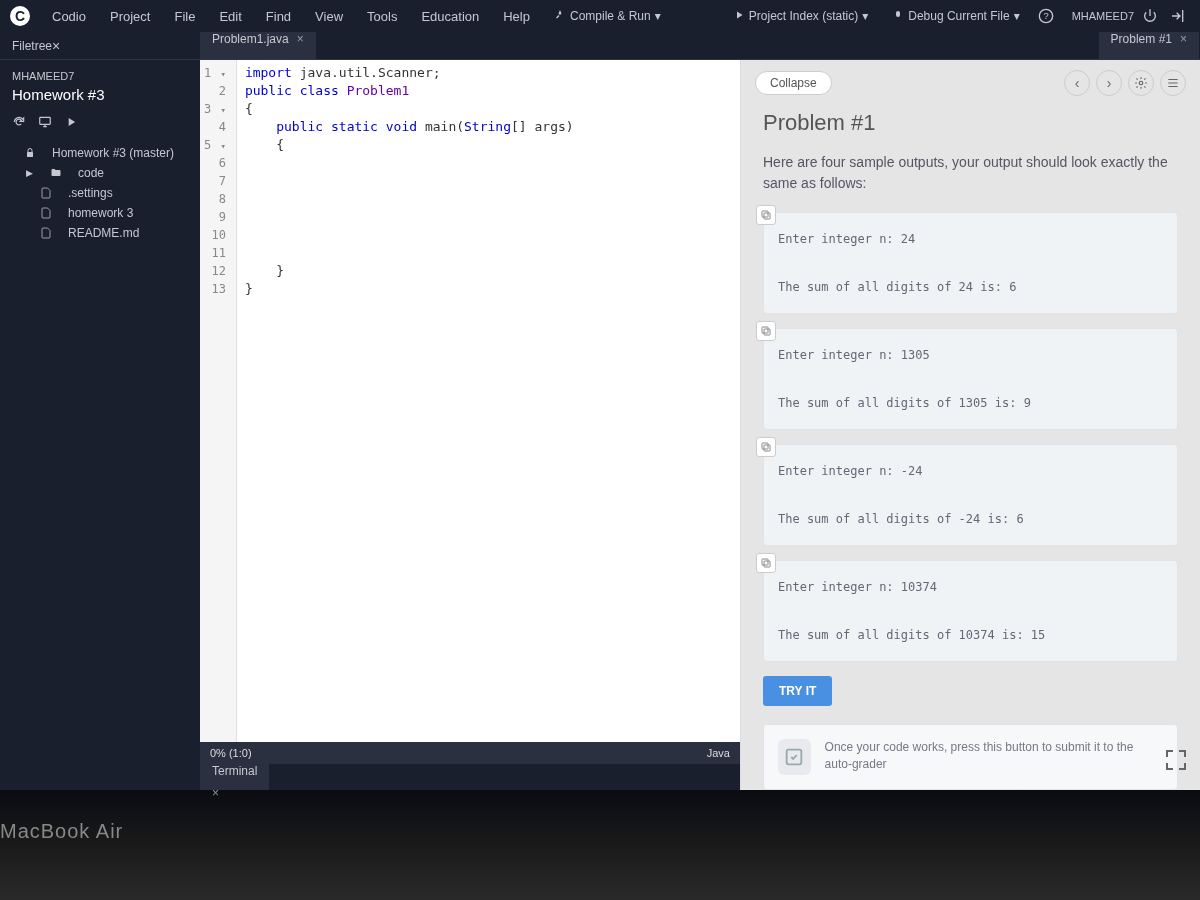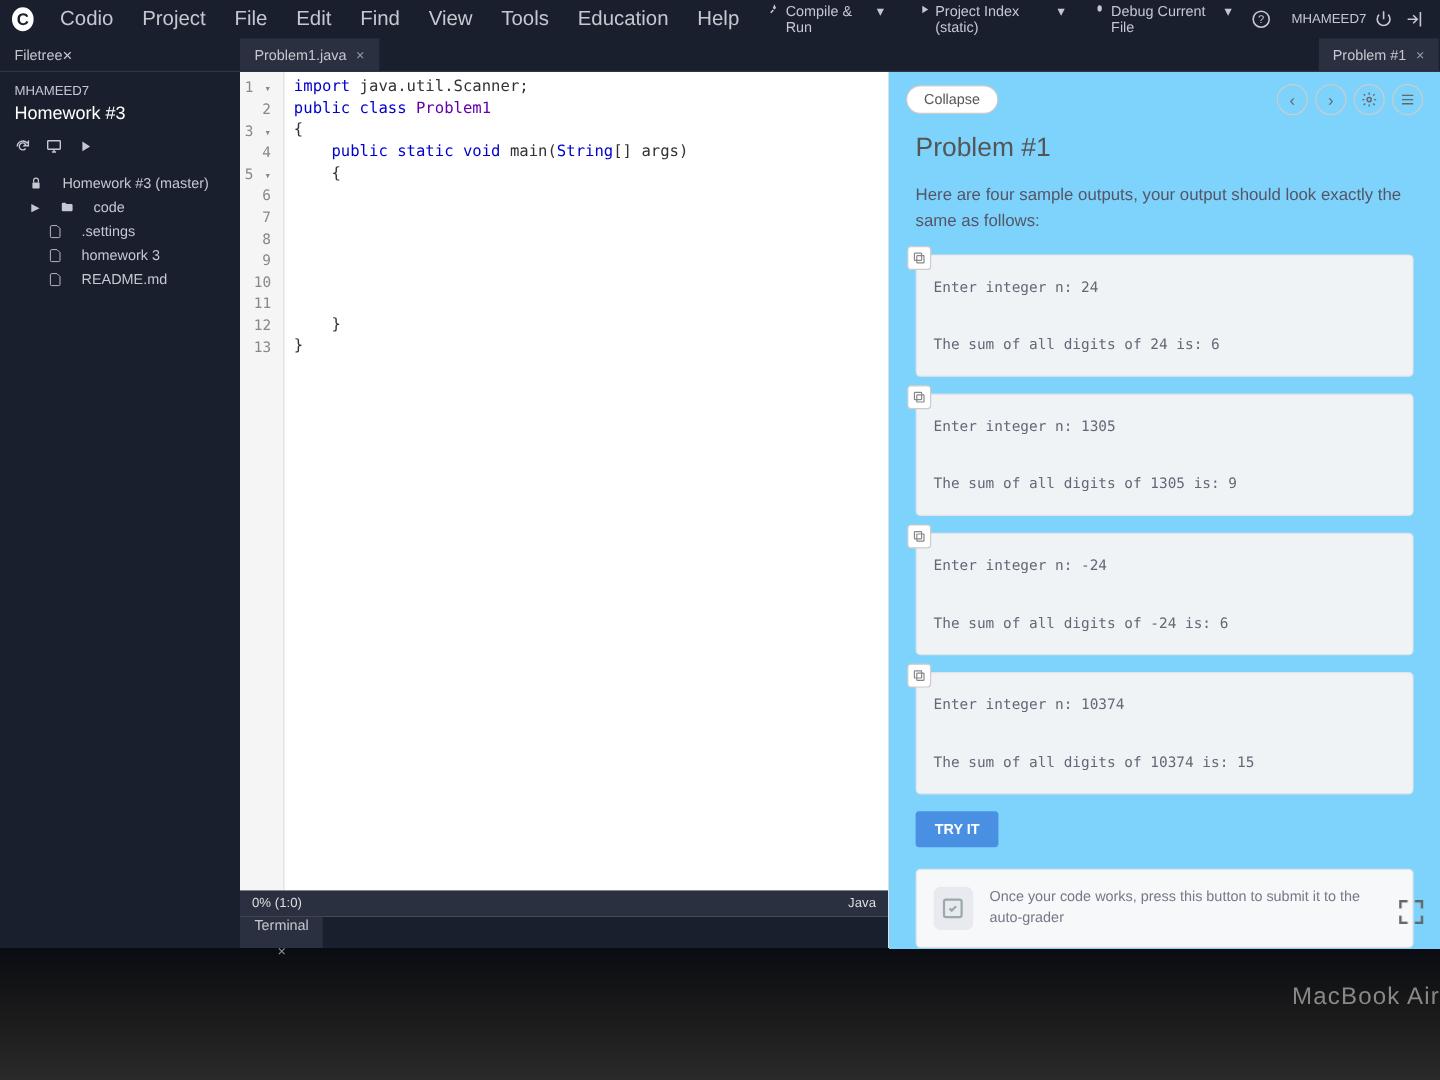--- a/index.html
+++ b/index.html
@@ -1,31 +1,31 @@
 <!DOCTYPE html>
 <html><head>
   <meta charset="utf-8">
   <style>
     * { margin: 0; padding: 0; box-sizing: border-box; }
     body { font-family: -apple-system, BlinkMacSystemFont, "Segoe UI", Arial, sans-serif; background: #1a1f2e; height: 900px; width: 1200px; overflow: hidden; font-size: 13px; }
     
     .menubar { background: #1a1f2e; color: #c5c8d0; height: 32px; display: flex; align-items: center; padding: 0 10px; gap: 4px; }
     .menubar .logo { width: 20px; height: 20px; background: #fff; border-radius: 50%; display: flex; align-items: center; justify-content: center; margin-right: 8px; font-weight: bold; color: #1a1f2e; font-size: 14px; }
-    .menubar .item { padding: 4px 10px; cursor: pointer; font-size: 17px; }
+    .menubar .item { padding: 4px 10px; cursor: pointer; font-size: 13px; }
     .menubar .spacer { flex: 1; }
     .menubar .action { display: flex; align-items: flex-start; gap: 4px; padding: 4px 10px; cursor: pointer; font-size: 12px; }
     .menubar .action svg { width: 12px; height: 12px; fill: currentColor; }
     .menubar .username { font-size: 11px; margin-left: 10px; }
     .menubar .icon-btn { width: 24px; height: 24px; display: flex; align-items: center; justify-content: center; cursor: pointer; }
     .menubar .icon-btn svg { width: 16px; height: 16px; fill: #c5c8d0; }
     
     .tabs-row { background: #1a1f2e; height: 28px; display: flex; align-items: stretch; border-bottom: 1px solid #303545; }
     .filetree-header { width: 200px; color: #c5c8d0; font-size: 12px; display: flex; align-items: center; padding: 0 12px; gap: 0; }
     .filetree-header .close { cursor: pointer; font-size: 14px; }
-    .tab { background: #2a3040; color: #c5c8d0; padding: 0 12px; display: flex; align-items: center; gap: 8px; font-size: 12px; border-right: 1px solid #1a1f2e; }
+    .tab { background: #2a3040; color: #c5c8d0; padding: 0 12px; display: flex; gap: 8px; font-size: 12px; border-right: 1px solid #1a1f2e; }
     .tab.active { background: #2a3040; }
     .tab .close { cursor: pointer; opacity: 0.7; }
     
     .main { display: flex; height: calc(900px - 32px - 28px - 110px); }
     
     .sidebar { width: 200px; background: #1a1f2e; color: #c5c8d0; padding: 10px 0; overflow-y: auto; }
     .sidebar .user { font-size: 11px; padding: 0 12px 4px; }
     .sidebar .title { font-size: 15px; padding: 0 12px 12px; color: #fff; }
     .sidebar .toolbar { display: flex; gap: 12px; padding: 0 12px 14px; }
     .sidebar .toolbar svg { width: 14px; height: 14px; fill: #c5c8d0; cursor: pointer; }
@@ -46,39 +46,39 @@
     .cls { color: #6600aa; }
     .type { color: #0000cc; }
     .status-bar { background: #2a3040; color: #ddd; height: 22px; display: flex; align-items: center; padding: 0 10px; font-size: 11px; justify-content: space-between; }
     
     .terminal-tabs { background: #1a1f2e; height: 26px; display: flex; align-items: stretch; }
     .terminal-tabs .tab { font-size: 12px; flex-direction: column; }
     .terminal { background: #000; color: #fff; flex: 1; font-family: "Menlo", "Consolas", monospace; font-size: 12px; padding: 6px 8px; overflow: auto; height: 180px; }
     .prompt-user { color: #4fc3f7; }
     .cursor { display: inline-block; width: 7px; height: 14px; background: #fff; vertical-align: text-bottom; }
     
-    .right-pane { width: 460px; background: #7dd3fc; display: flex; flex-direction: column; overflow-y: auto; border-left: 1px solid #ddd; }
+    .right-pane { width: 460px; background: #e5e5e5; display: flex; flex-direction: column; overflow-y: auto; border-left: 1px solid #ddd; }
     .right-toolbar { display: flex; align-items: center; gap: 6px; padding: 10px 14px; }
     .collapse-btn { background: #fff; border: 1px solid #ccc; border-radius: 14px; padding: 4px 14px; font-size: 12px; color: #555; cursor: pointer; }
     .right-toolbar .sp { flex: 1; }
     .circ-btn { width: 26px; height: 26px; border: 1px solid #ccc; border-radius: 50%; display: flex; align-items: center; justify-content: center; cursor: pointer; color: #666; font-size: 14px; }
     .right-content { padding: 4px 22px 20px; }
     .right-content h2 { color: #555; font-size: 22px; font-weight: 400; margin-bottom: 16px; }
     .right-content .intro { color: #556; font-size: 14px; line-height: 1.5; margin-bottom: 18px; }
     .sample { background: #f0f3f6; border: 1px solid #e0e4e8; border-radius: 4px; padding: 14px 14px 14px 14px; margin-bottom: 14px; font-family: "Menlo", "Consolas", monospace; font-size: 12px; color: #667; position: relative; line-height: 2; }
     .sample .copy { position: absolute; top: -8px; left: -8px; width: 20px; height: 20px; background: #fff; border: 1px solid #ccc; border-radius: 3px; display: flex; align-items: center; justify-content: center; cursor: pointer; }
     .sample .copy svg { width: 12px; height: 12px; fill: #888; }
     .try-btn { background: #4a90e2; color: #fff; border: none; padding: 8px 16px; font-size: 12px; font-weight: 600; border-radius: 3px; cursor: pointer; margin-bottom: 18px; }
     .test-card { background: #f7f8fa; border: 1px solid #e0e4e8; border-radius: 4px; padding: 14px; display: flex; gap: 14px; align-items: flex-start; }
     .test-icon { width: 36px; height: 36px; background: #e8eaf0; border-radius: 6px; display: flex; align-items: center; justify-content: center; }
     .test-icon svg { width: 22px; height: 22px; fill: #9aa; }
     .test-card h3 { color: #3a5080; font-size: 15px; margin-bottom: 4px; }
     .test-card p { color: #778; font-size: 12px; line-height: 1.4; }
     
-    .bottom { height: 110px; background: linear-gradient(#0a0c12, #1a1a1a 50%, #2a2a2a); display: flex; align-items: flex-start; justify-content: flex-end; color: #888; font-size: 20px; padding-top: 30px; font-weight: 300; letter-spacing: 1px; }
+    .bottom { height: 110px; background: linear-gradient(#0a0c12, #1a1a1a 50%, #2a2a2a); display: flex; align-items: flex-start; justify-content: flex-start; color: #888; font-size: 20px; padding-top: 30px; font-weight: 300; letter-spacing: 1px; }
     
     .fs-icon { position: fixed; right: 14px; bottom: 130px; width: 20px; height: 20px; cursor: pointer; }
     .fs-icon div { position: absolute; width: 7px; height: 7px; border: 2px solid #666; }
     .fs-icon .tl { top: 0; left: 0; border-right: none; border-bottom: none; }
     .fs-icon .tr { top: 0; right: 0; border-left: none; border-bottom: none; }
     .fs-icon .bl { bottom: 0; left: 0; border-right: none; border-top: none; }
     .fs-icon .br { bottom: 0; right: 0; border-left: none; border-top: none; }
   </style>
 </head>
 <body>

